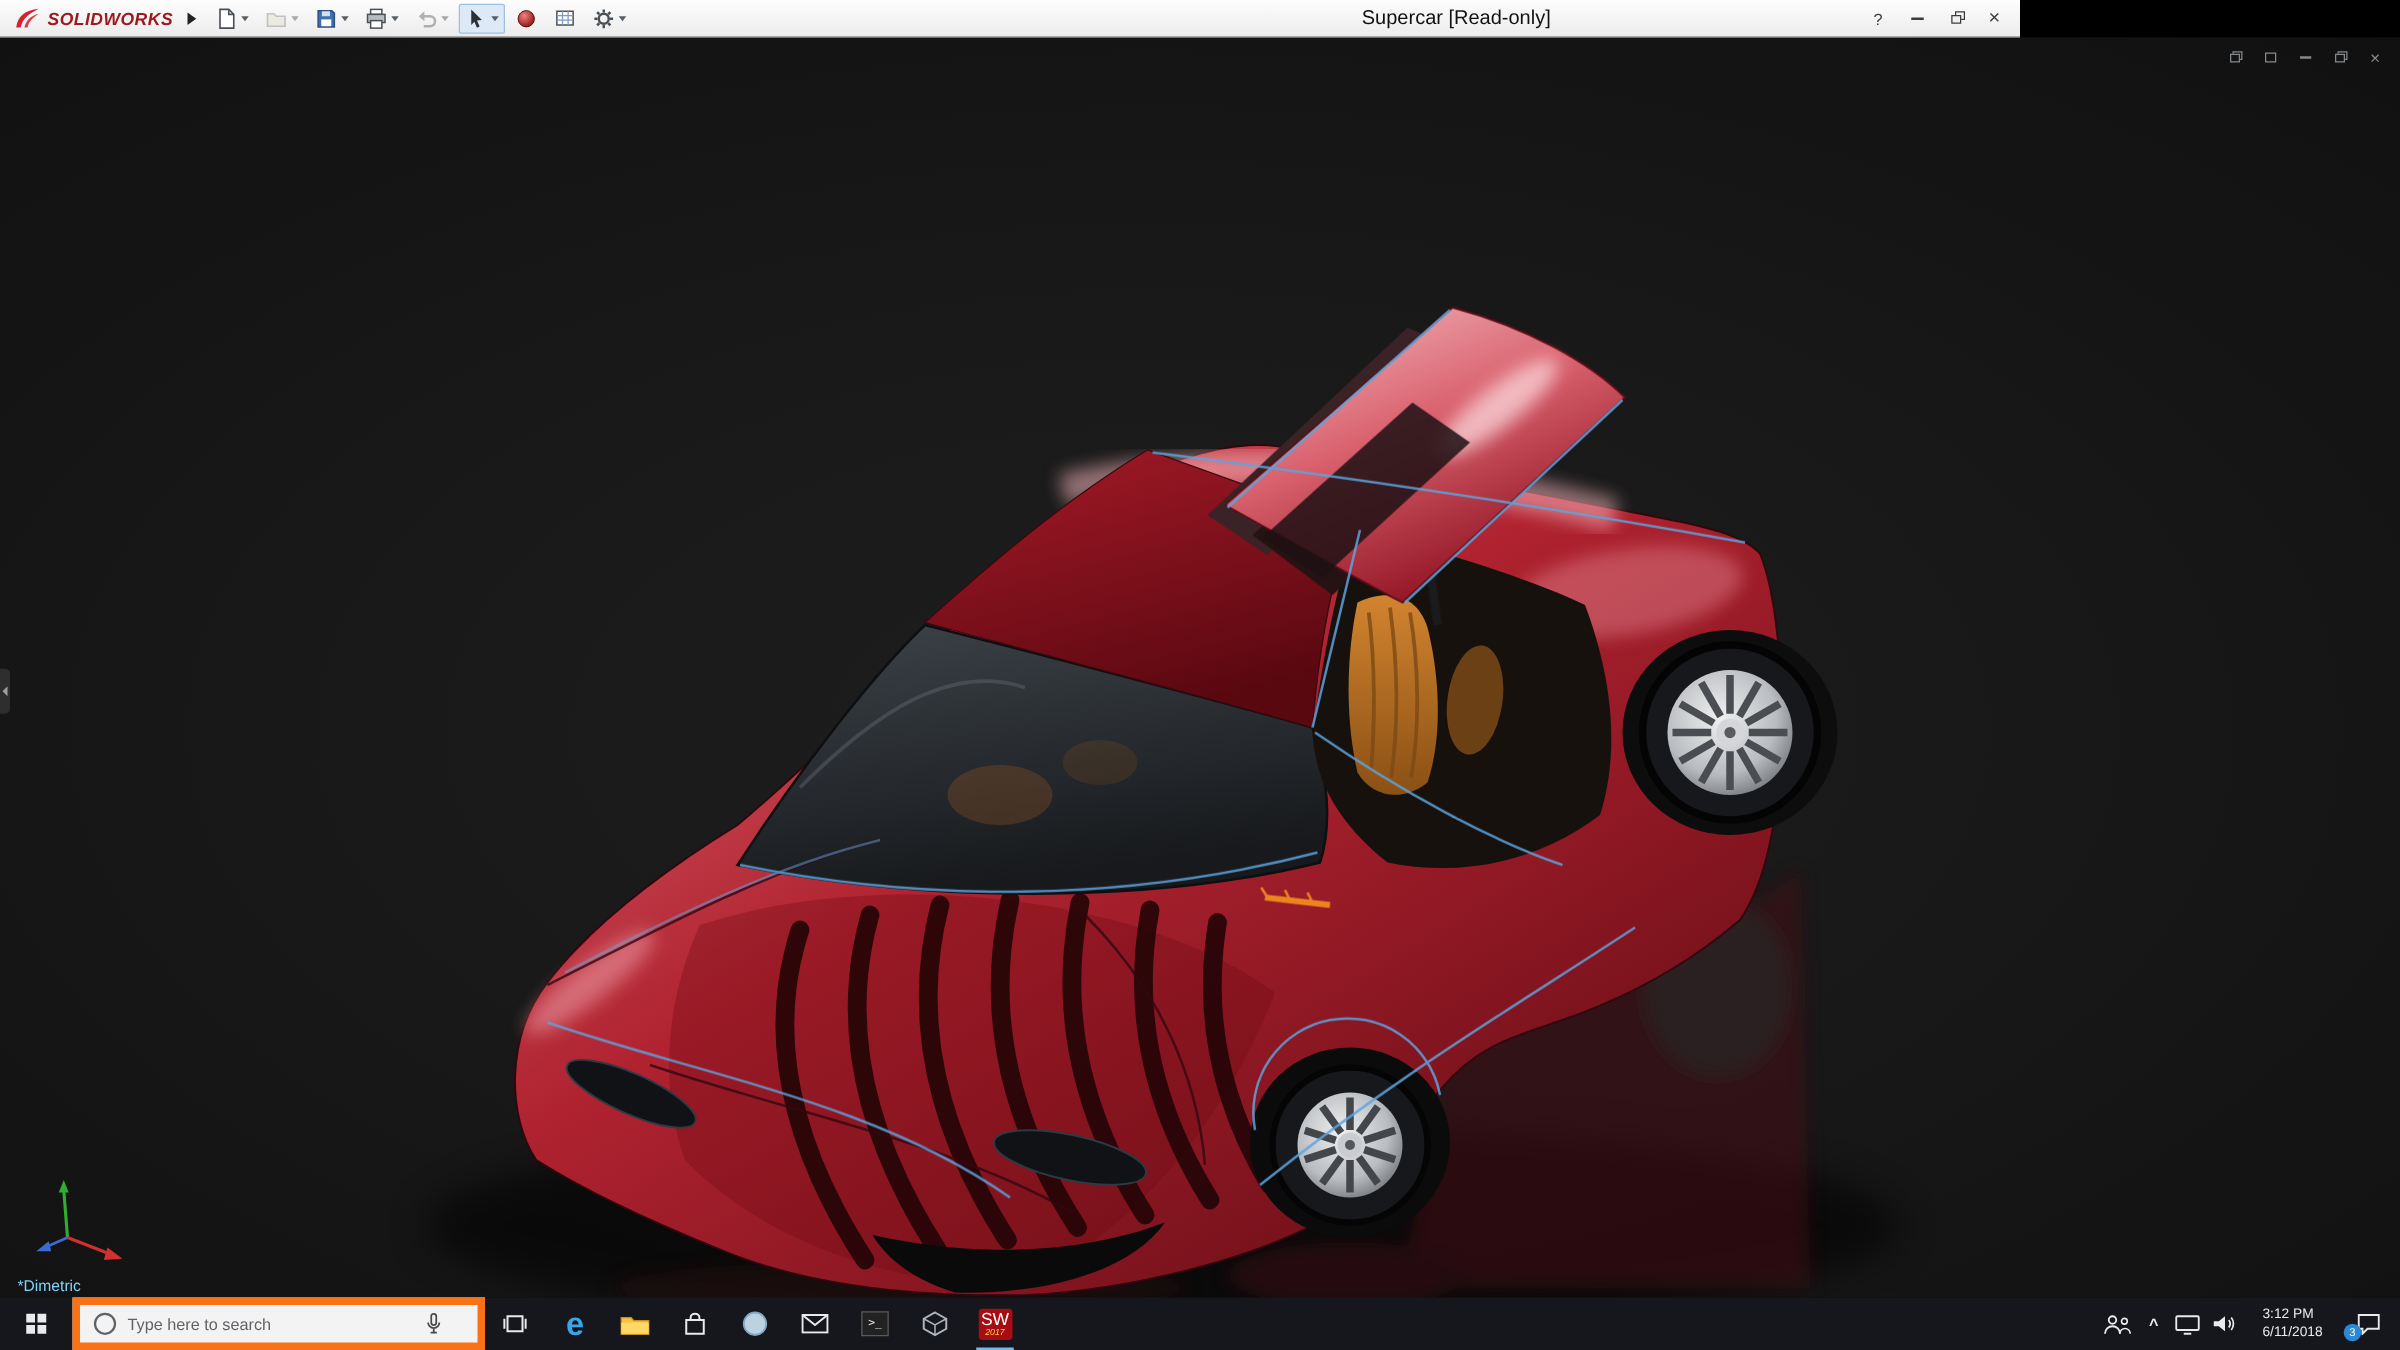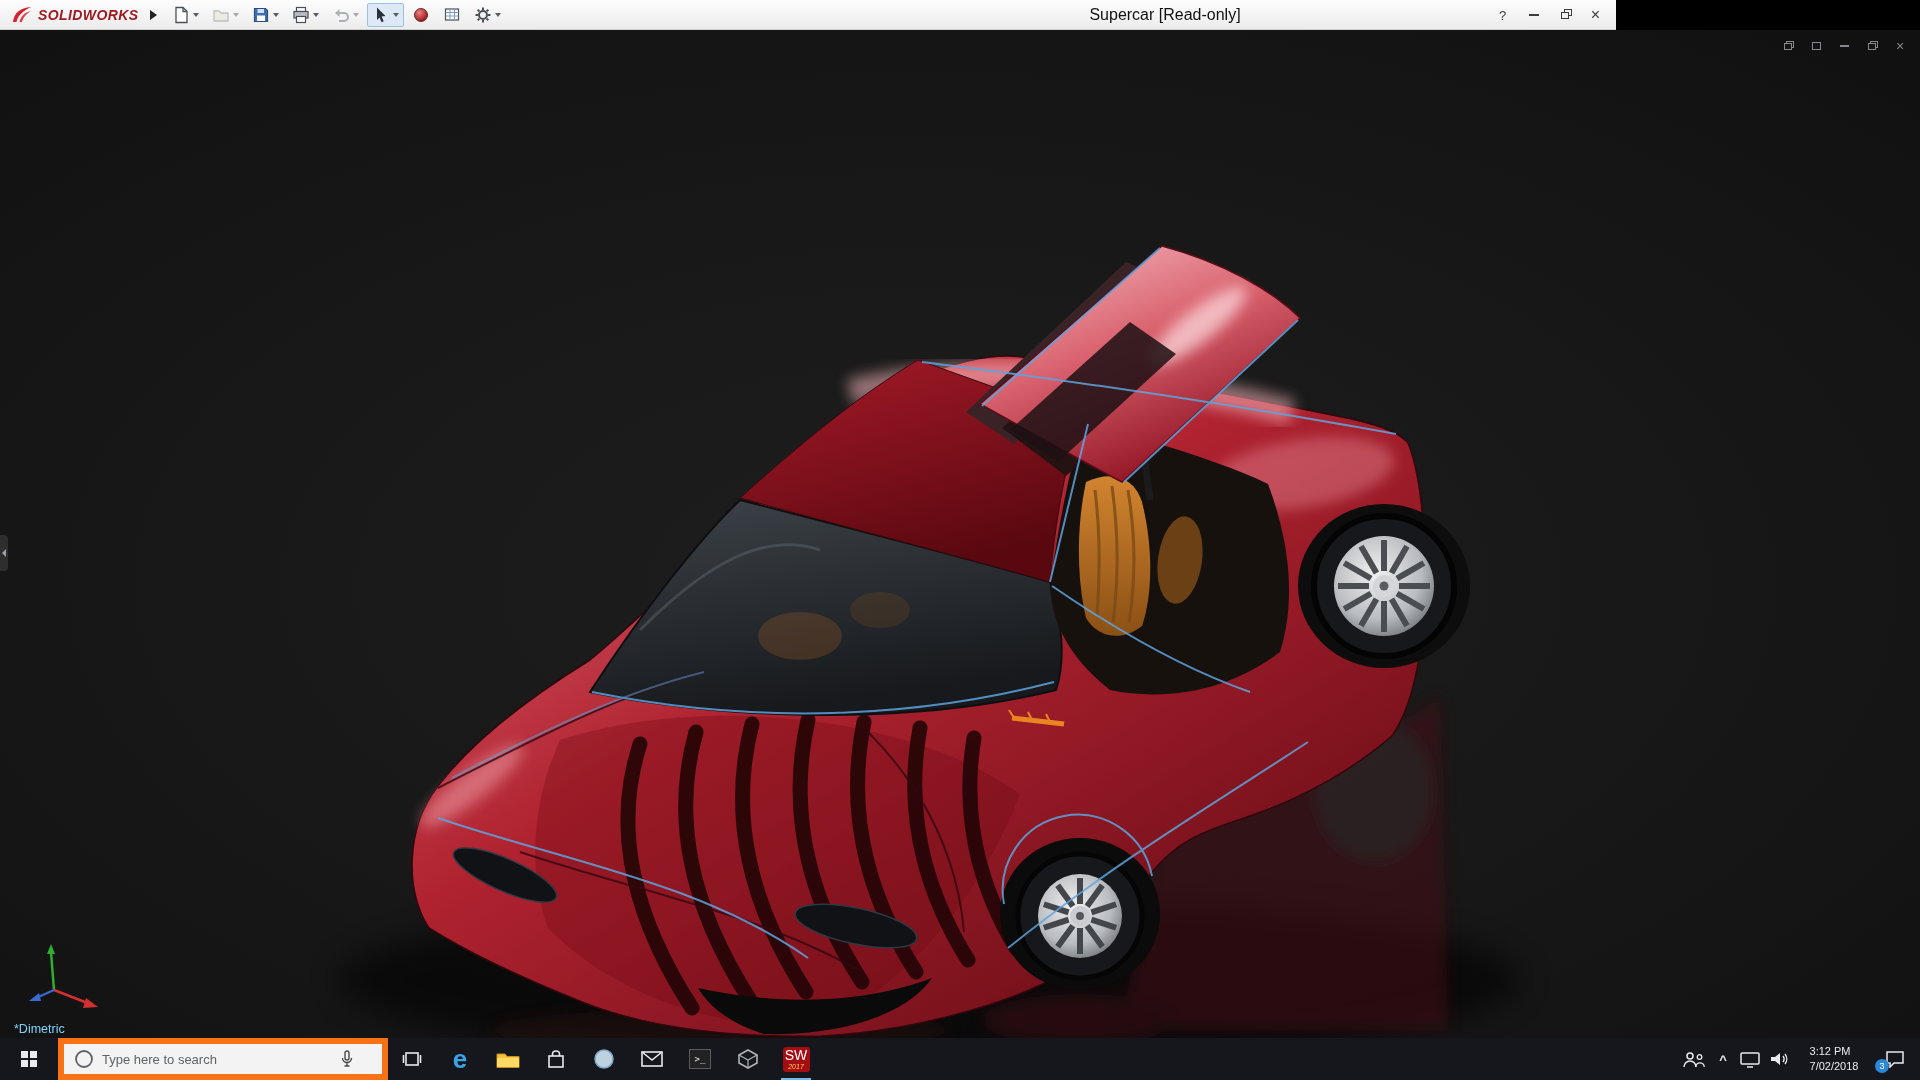--- a/index.html
+++ b/index.html
@@ -478,21 +478,21 @@
       </span>
       <span class="tray-item" style="width:30px">
         <svg width="20" height="16" viewBox="0 0 20 16">
           <path d="M2 6 h4 l5 -4 v12 l-5 -4 h-4 z" fill="#e8eaed"></path>
           <path d="M14 5 a5 5 0 0 1 0 6 M16 3 a8 8 0 0 1 0 10" stroke="#e8eaed" stroke-width="1.4" fill="none"></path>
         </svg>
       </span>
       <span class="tray-item" id="clock">
         <span>
           <div>3:12 PM</div>
-          <div>7/02/2018</div>
+          <div>6/11/2018</div>
         </span>
       </span>
       <span class="tray-item" style="width:42px">
         <svg width="20" height="18" viewBox="0 0 20 18">
           <path d="M2 2 h16 v11 h-9 l-4 4 v-4 h-3 z" fill="none" stroke="#e8eaed" stroke-width="1.5"></path>
         </svg>
         <span class="badge">3</span>
       </span>
     </div>
   </footer>

